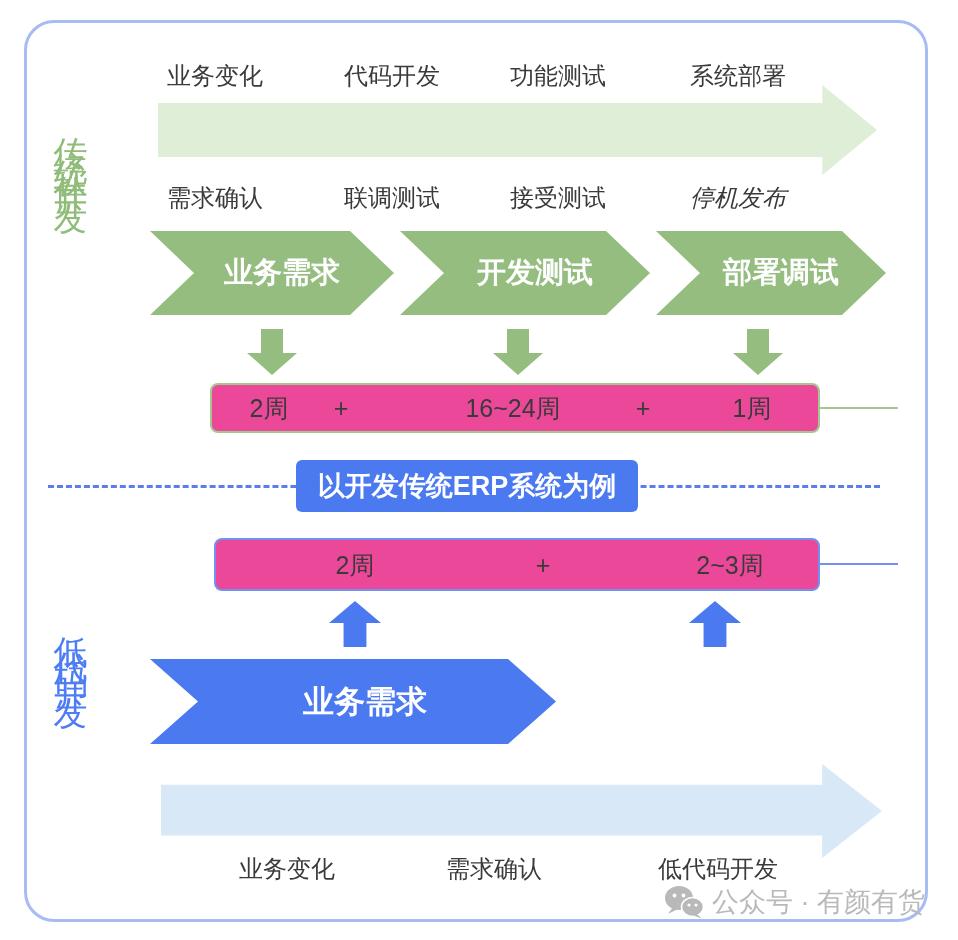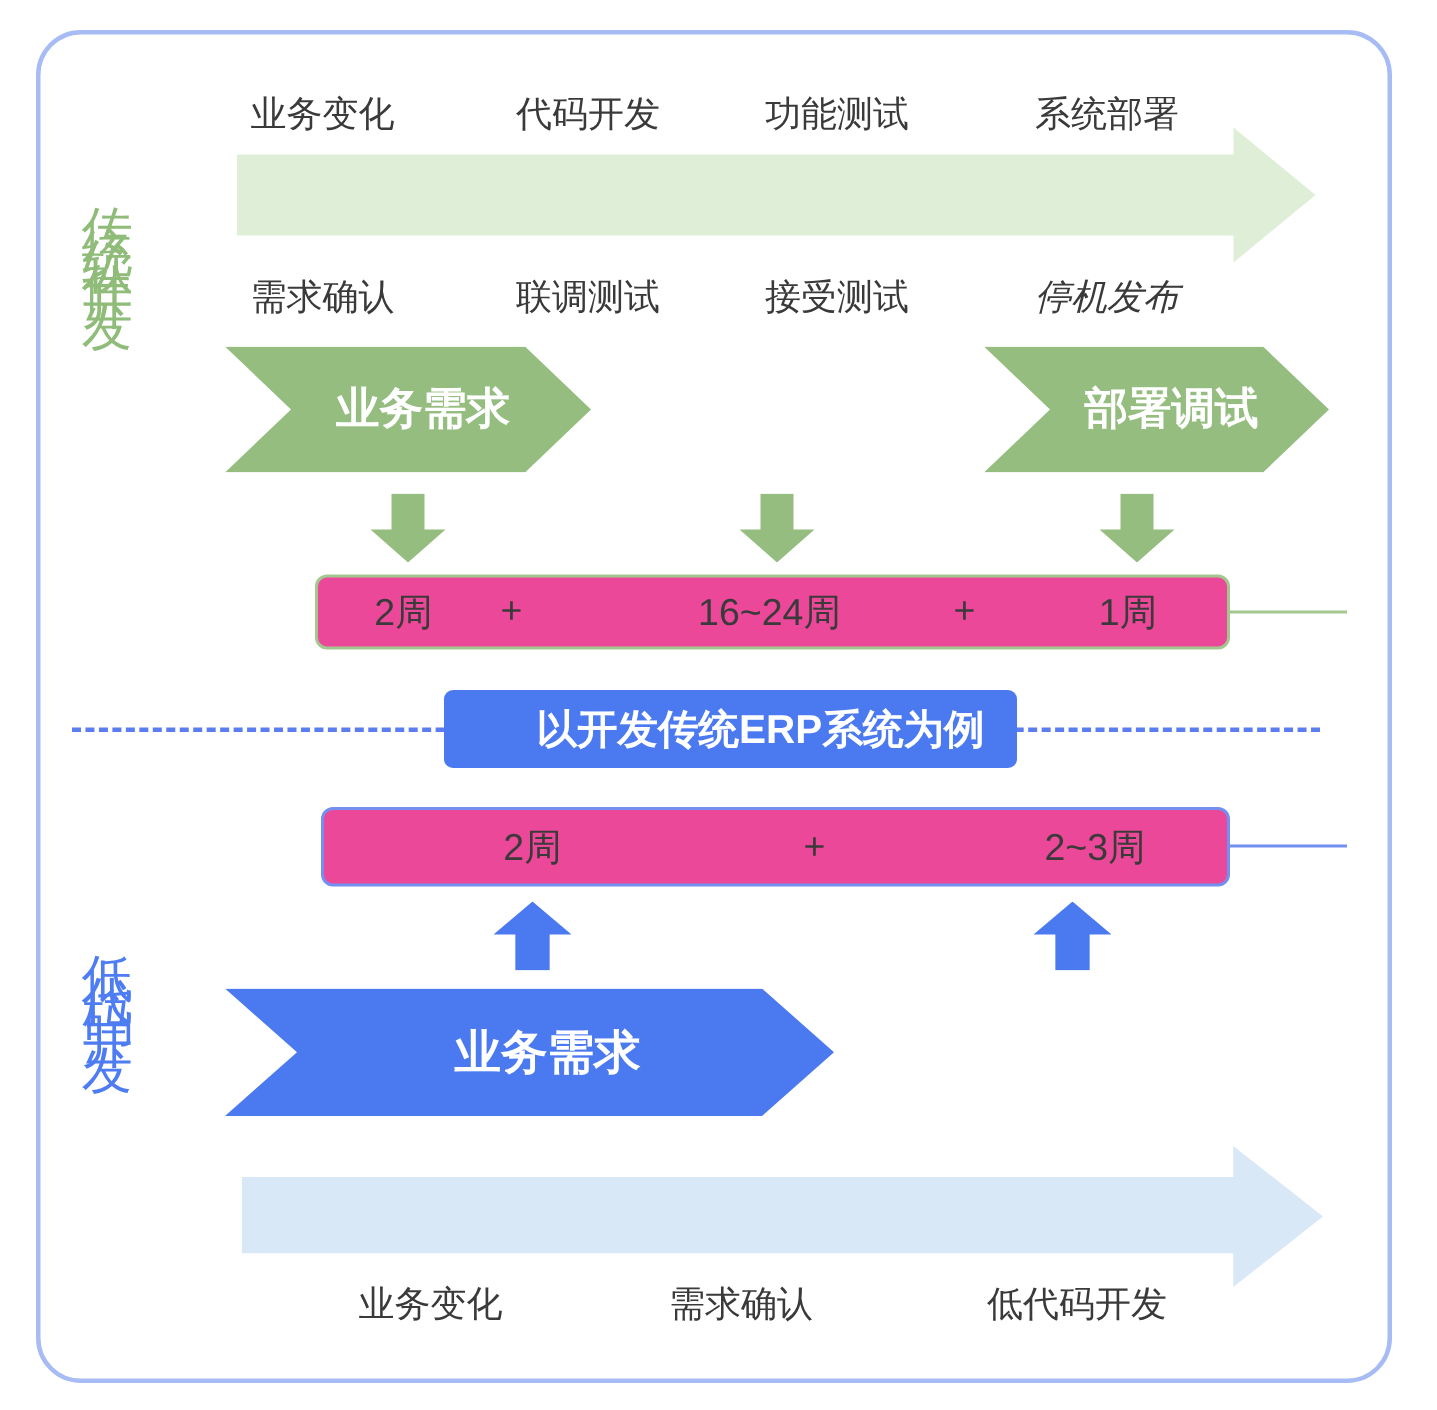--- a/index.html
+++ b/index.html
@@ -63,21 +63,21 @@
   .dur-box.blue{left:214px;top:538px;width:606px;height:53px;border:2px solid #7390f0;border-radius:8px;}
   .dur{position:absolute;top:50%;transform:translate(-50%,-50%);font-size:25px;color:#3a3a3a;white-space:nowrap;}
   .connector{position:absolute;height:2px;}
   .connector.green{left:820px;top:407px;width:78px;background:#a3c78e;}
   .connector.blue{left:820px;top:563px;width:78px;background:#7390f0;}
   
   .dashes{position:absolute;left:48px;top:485px;width:832px;height:0;border-top:3px dashed #5b7df0;}
   .badge{
     position:absolute;left:296px;top:460px;width:342px;height:52px;background:#4a79f0;border-radius:6px;
     color:#ffffff;font-weight:bold;font-size:27px;display:flex;align-items:center;justify-content:center;
-    white-space:nowrap;z-index:2;padding-left:40px;
+    white-space:nowrap;z-index:2;
   }
   
   .watermark{position:absolute;left:664px;top:884px;display:flex;align-items:center;z-index:3;}
   .watermark .wm-text{font-size:27px;color:#b9b9b9;margin-left:8px;white-space:nowrap;}
 </style>
 </head>
 <body>
 
 <div class="canvas">
   <div class="frame"></div>
@@ -90,20 +90,21 @@
   <span class="lbl" style="left:738px;top:60px;">系统部署</span>
 
   <div class="h-arrow green"></div>
 
   <span class="lbl" style="left:215px;top:182px;">需求确认</span>
   <span class="lbl" style="left:392px;top:182px;text-align:right;">联调测试</span>
   <span class="lbl" style="left:558px;top:182px;">接受测试</span>
   <span class="lbl" style="left:738px;top:182px;font-style:italic;">停机发布</span>
 
   <div class="chev green g1">业务需求</div>
+  <div class="chev green g2">开发测试</div>
   <div class="chev green g3">部署调试</div>
 
   <div class="down-arrow" style="left:247px;"></div>
   <div class="down-arrow" style="left:493px;"></div>
   <div class="down-arrow" style="left:733px;"></div>
 
   <div class="dur-box green">
     <span class="dur" style="left:57px;">2周</span>
     <span class="dur" style="left:129px;">+</span>
     <span class="dur" style="left:301px;text-align:right;">16~24周</span>
@@ -128,13 +129,28 @@
   <div class="up-arrow" style="left:689px;"></div>
 
   <div class="chev blue b1">业务需求</div>
 
   <div class="h-arrow lightblue"></div>
 
   <span class="lbl" style="left:287px;top:853px;">业务变化</span>
   <span class="lbl" style="left:494px;top:853px;">需求确认</span>
   <span class="lbl" style="left:718px;top:853px;">低代码开发</span>
 
+  <div class="watermark">
+    <span style="display:inline-block;width:40px;height:34px;">
+      <svg width="40" height="34" viewBox="0 0 40 34">
+        <ellipse cx="15" cy="13" rx="14" ry="12" fill="#b9b9b9"></ellipse>
+        <path d="M9 22 L4 29 L14 24 Z" fill="#b9b9b9"></path>
+        <circle cx="10.5" cy="10.5" r="1.9" fill="#ffffff"></circle>
+        <circle cx="19.5" cy="10.5" r="1.9" fill="#ffffff"></circle>
+        <ellipse cx="28.5" cy="22" rx="11" ry="9.5" fill="#b9b9b9" stroke="#ffffff" stroke-width="1.6"></ellipse>
+        <path d="M33.5 29.5 L37.5 33.5 L29.5 30.5 Z" fill="#b9b9b9"></path>
+        <circle cx="25" cy="20" r="1.6" fill="#ffffff"></circle>
+        <circle cx="32" cy="20" r="1.6" fill="#ffffff"></circle>
+      </svg>
+    </span>
+    <span class="wm-text">公众号 · 有颜有货</span>
+  </div>
 </div>
 
 </body></html>

